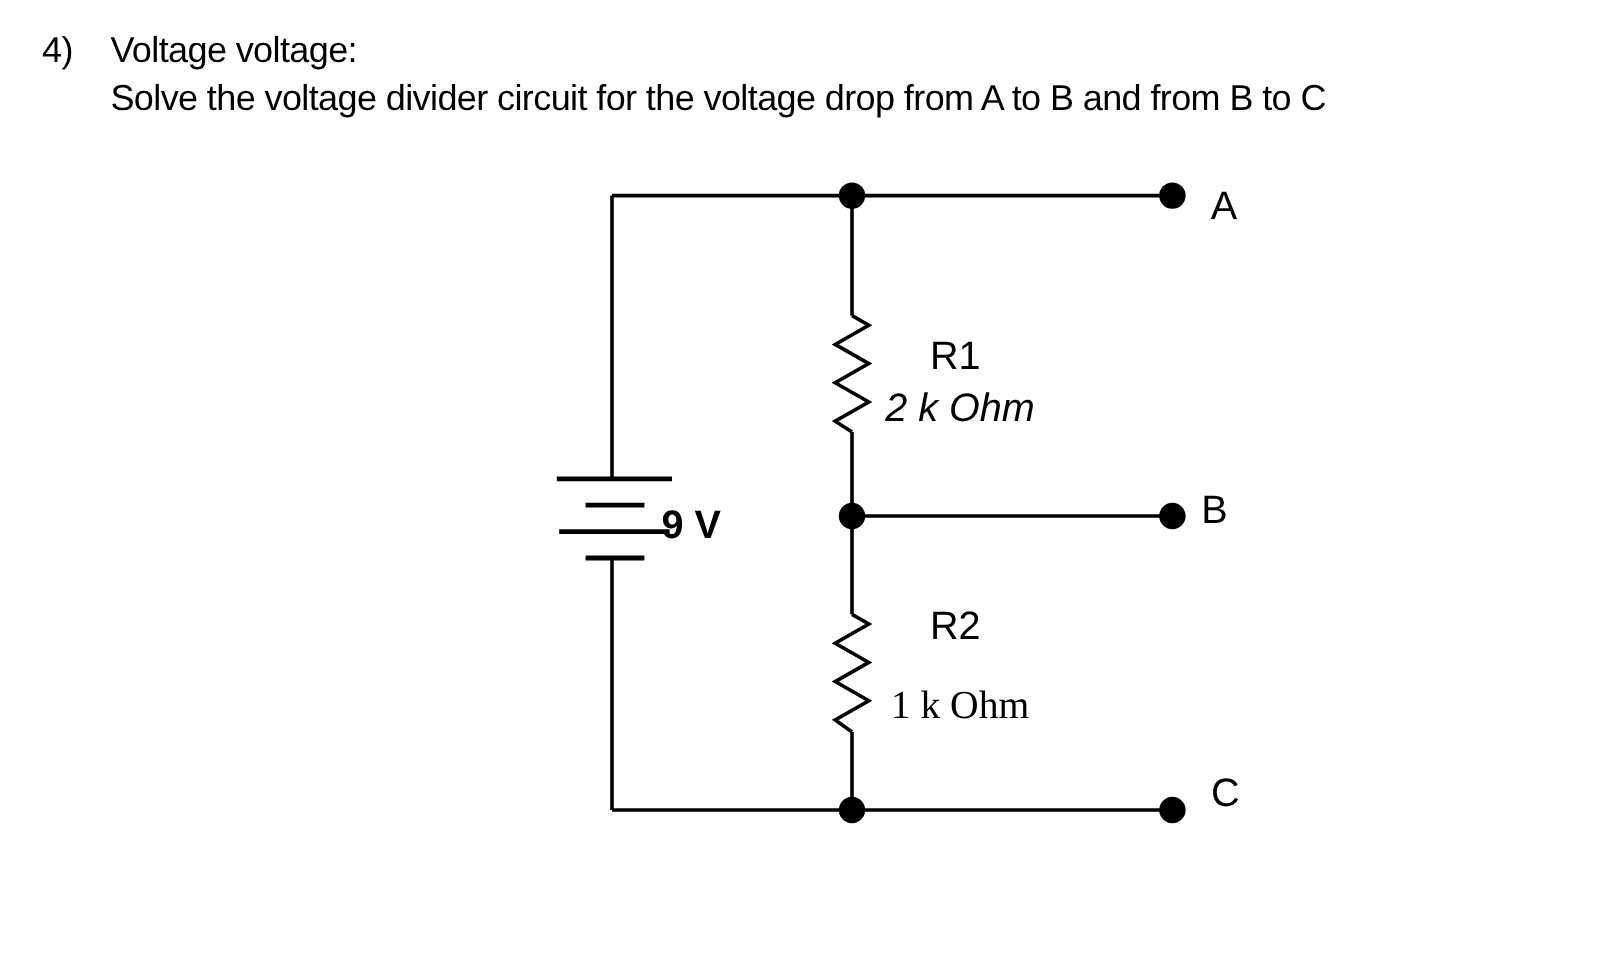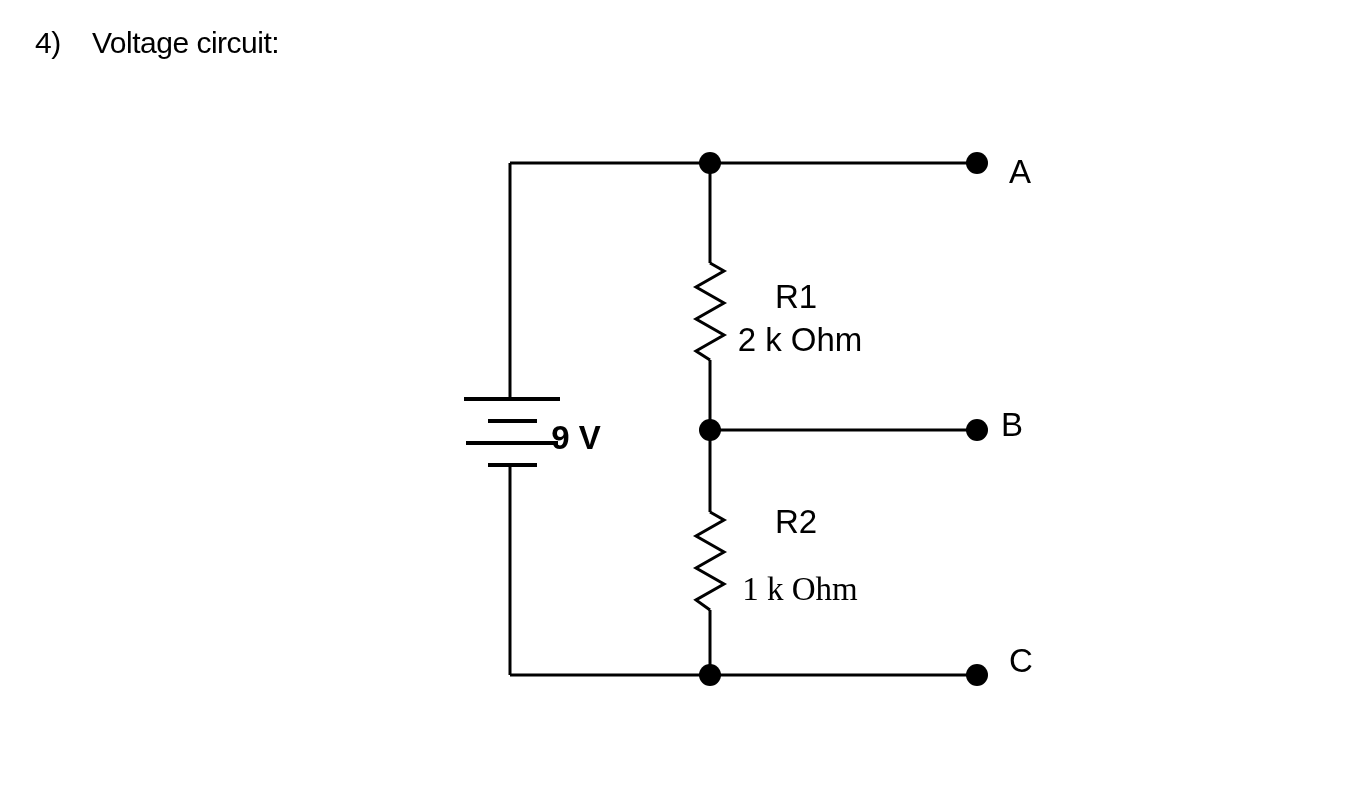--- a/index.html
+++ b/index.html
@@ -40,35 +40,36 @@
   }
   .circ-label {
     position: absolute;
     font-size: 33px;
     line-height: 1;
     white-space: nowrap;
     transform: translate(-50%, -50%);
     color: #000000;
   }
   .lbl-r1-name  { left: 796px;  top: 296px; }
-  .lbl-r1-value { left: 800px;  top: 339px; }
+  .lbl-r1-value { left: 800px;  top: 339px; font-style: italic; }
   .lbl-r2-name  { left: 796px;  top: 521px; }
   .lbl-r2-value { left: 800px;  top: 589px; font-family: Liberation Serif, serif; }
   .lbl-battery  { left: 576px;  top: 437px; font-weight: bold; }
   .lbl-term-a   { left: 1020px; top: 171px; }
   .lbl-term-b   { left: 1012px; top: 424px; }
   .lbl-term-c   { left: 1021px; top: 660px; }
 </style>
 </head>
 <body>
 
 <div class="page">
 
   <div class="doc-text problem-number">4)</div>
-  <div class="doc-text problem-title">Voltage circuit:</div>
+  <div class="doc-text problem-title">Voltage voltage:</div>
+  <div class="doc-text problem-prompt">Solve the voltage divider circuit for the voltage drop from A to B and from B to C</div>
 
   <svg class="circuit-svg" width="1346" height="804" viewBox="0 0 1346 804">
     <g stroke="#000000" stroke-width="3" fill="none">
       <path d="M 510 163 H 977"></path>
       <path d="M 510 163 V 399"></path>
       <path d="M 510 465 V 675"></path>
       <path d="M 510 675 H 977"></path>
       <path d="M 710 163 V 263"></path>
       <path d="M 710 360 V 512"></path>
       <path d="M 710 610 V 675"></path>

